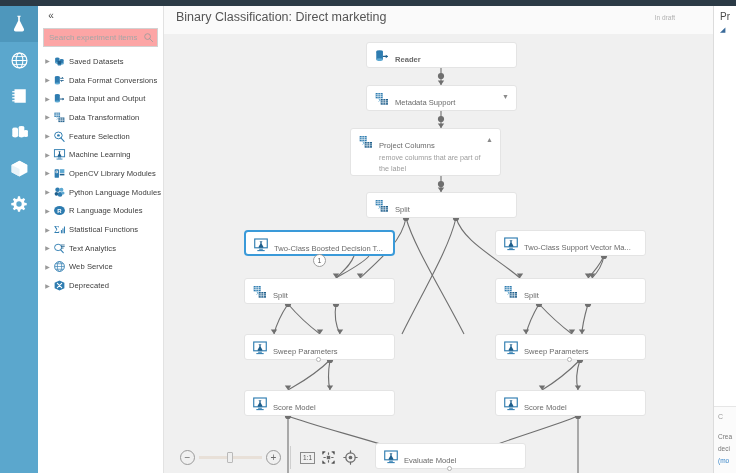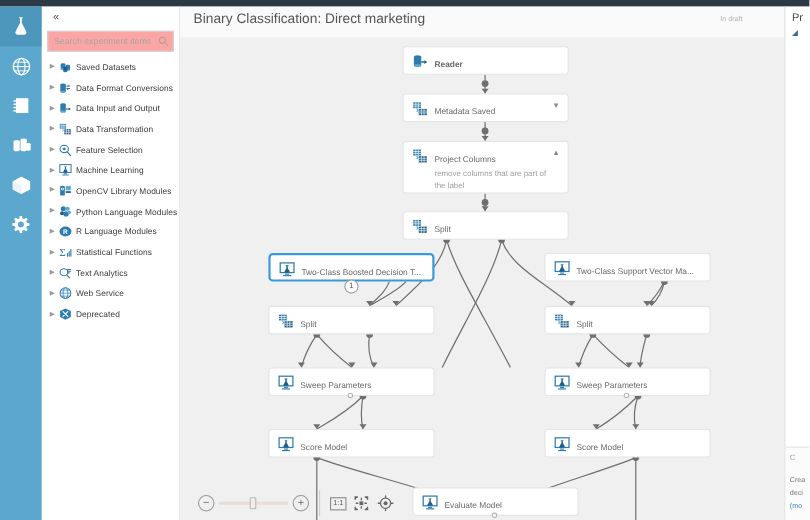--- a/index.html
+++ b/index.html
@@ -558,24 +558,24 @@
               <g stroke="#ffffff" stroke-width="0.9">
                 <path d="M2.5 5.6h10.5M2.5 8.2h10.5M6 3v8M9.5 3v8"></path>
               </g>
               <rect x="10" y="12" width="11" height="8.5" fill="#1f5f8c"></rect>
               <g stroke="#ffffff" stroke-width="0.9">
                 <path d="M10 14.8h11M10 17.6h11M13.6 12v8.5M17.2 12v8.5"></path>
               </g>
               <path d="M7.5 12.2 9 13.8 7.5 15.4" stroke="#5ea9d2" stroke-width="1.5" fill="none" stroke-linecap="round"></path>
             </svg>
           </span>
-          <span class="node-txt"><span class="node-title">Metadata Saved</span></span>
+          <span class="node-txt"><span class="node-title">Metadata Support</span></span>
           <span class="node-chev">▼</span>
         </div>
-        <div class="node" style="left: 202px; top: 94px; width: 151px; height: 48px;">
+        <div class="node" style="left: 186px; top: 94px; width: 151px; height: 48px;">
           <span class="node-ico">
             <svg width="16" height="16" viewBox="0 0 24 24">
               <rect x="2.5" y="3" width="10.5" height="8" fill="#2e7cb0"></rect>
               <g stroke="#ffffff" stroke-width="0.9">
                 <path d="M2.5 5.6h10.5M2.5 8.2h10.5M6 3v8M9.5 3v8"></path>
               </g>
               <rect x="10" y="12" width="11" height="8.5" fill="#1f5f8c"></rect>
               <g stroke="#ffffff" stroke-width="0.9">
                 <path d="M10 14.8h11M10 17.6h11M13.6 12v8.5M17.2 12v8.5"></path>
               </g>

